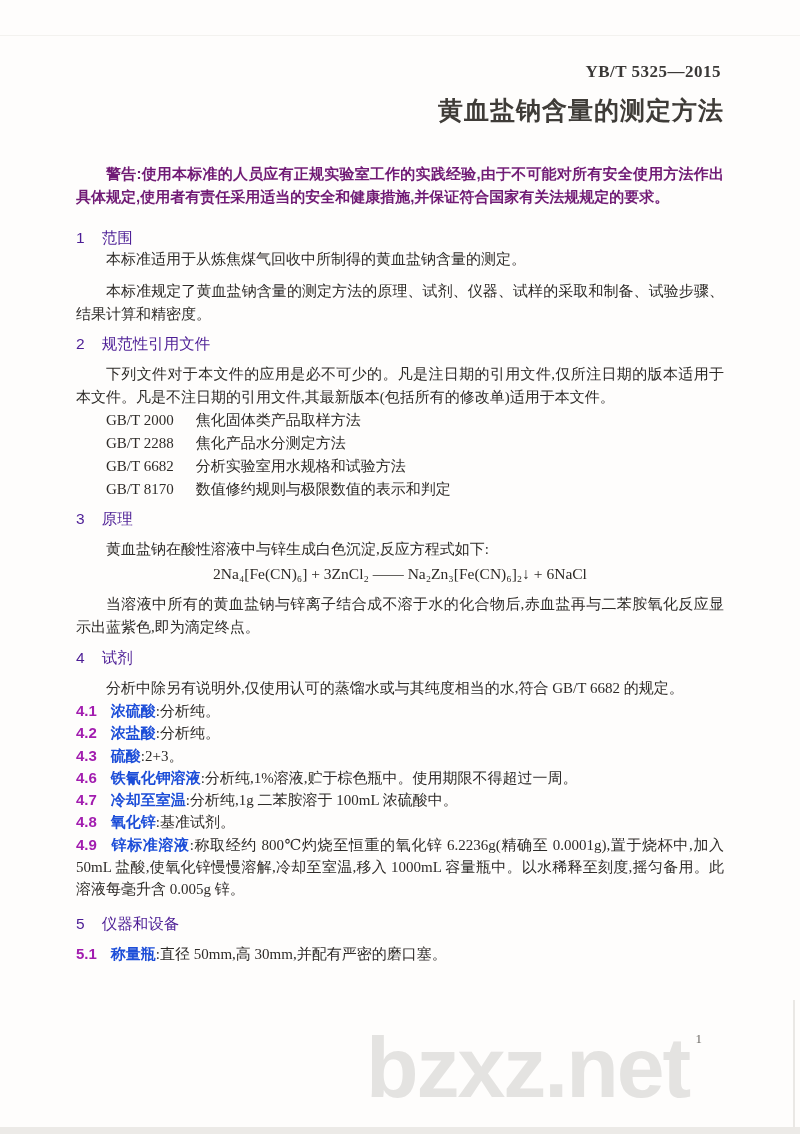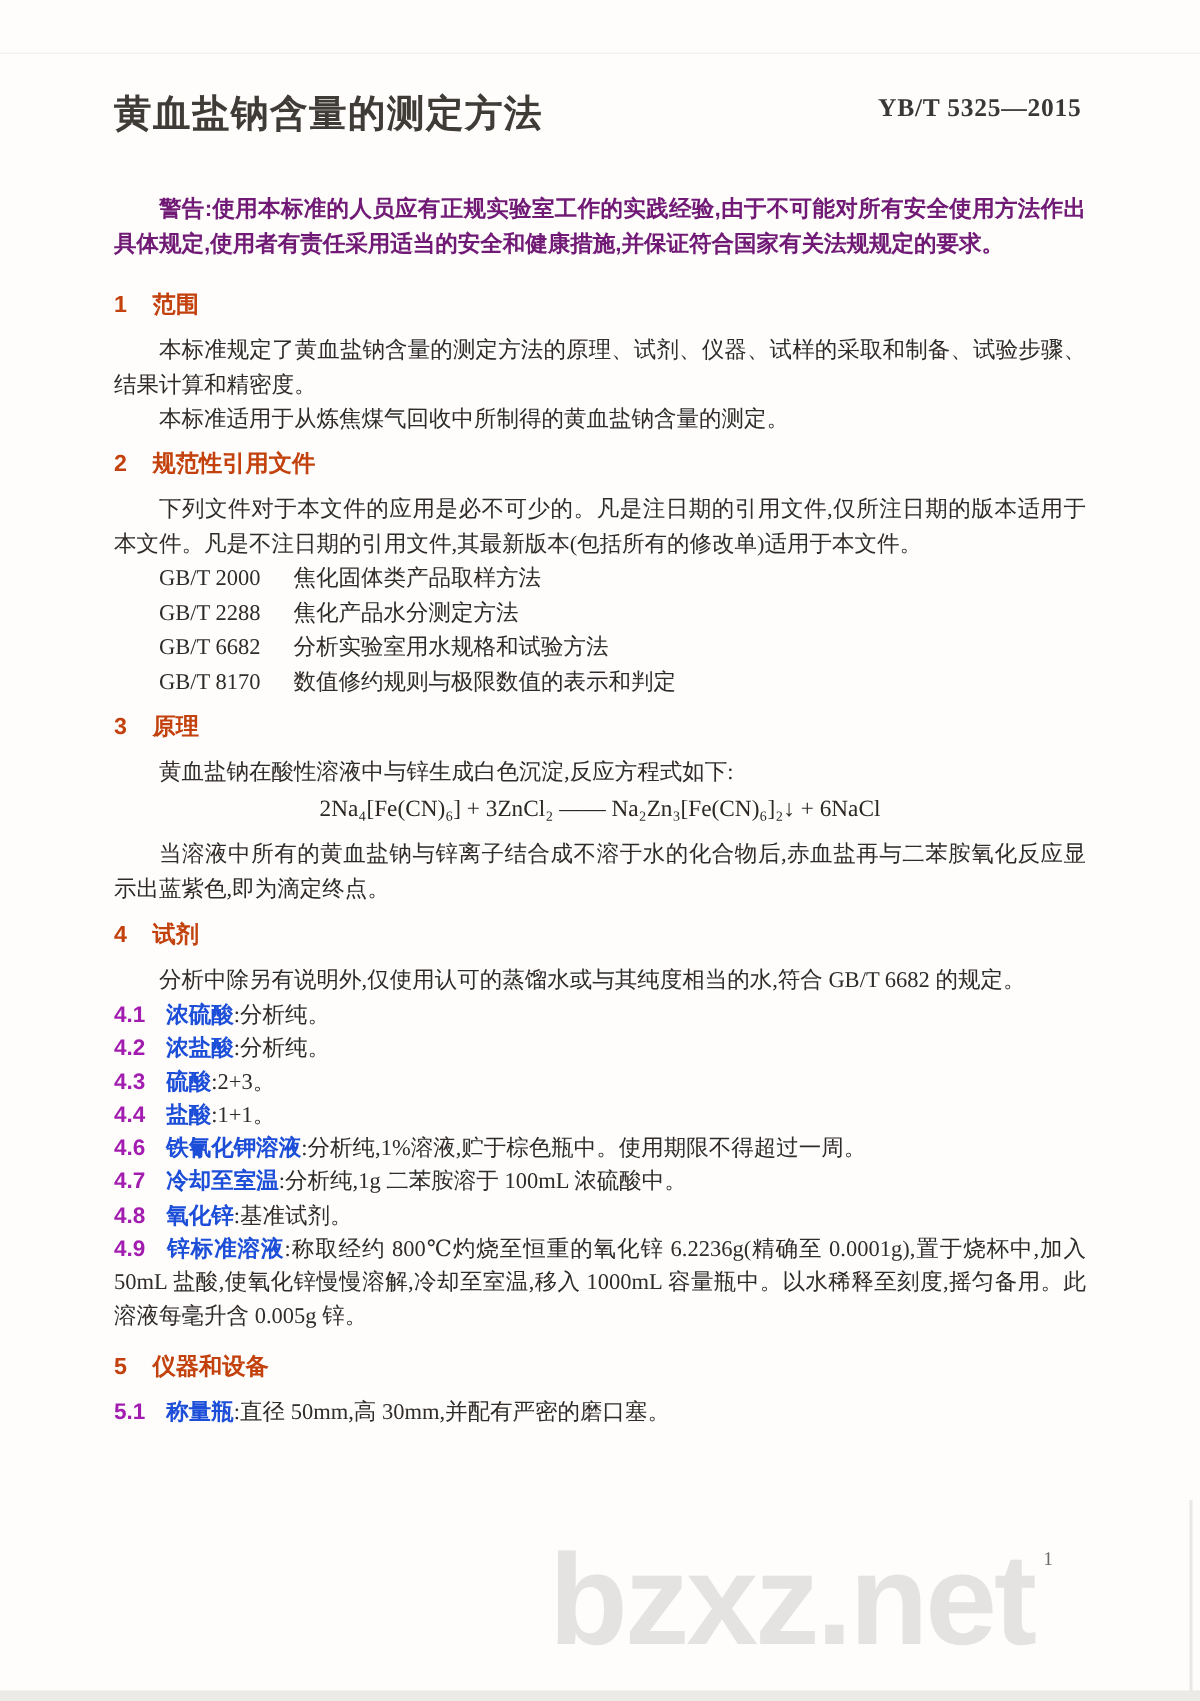--- a/index.html
+++ b/index.html
@@ -18,41 +18,41 @@
   .scan-right-line{position:absolute;right:5px;top:1000px;width:2px;height:134px;background:#eae8e5;}
 
   .doc-code{
     position:absolute;top:60px;right:79px;z-index:2;
     font-family:"Liberation Serif",serif;font-weight:bold;
     font-size:17px;letter-spacing:.5px;color:#3a3836;
   }
   .content{position:relative;z-index:1;padding:0 76px;}
 
   .title{
-    margin:0;padding-top:60px;
-    text-align:left;
+    margin:0;padding-top:94px;
+    text-align:right;
     font-family:"Liberation Sans","DejaVu Sans",sans-serif;
     font-weight:bold;font-size:25px;line-height:32px;
     letter-spacing:1px;color:#3f3c38;
   }
 
   p{margin:0;text-align:justify;}
   .indent{text-indent:2em;}
 
   .warning{
     margin-top:36px;
     font-family:"Liberation Sans","DejaVu Sans",sans-serif;
     font-weight:bold;color:#701a75;
     text-indent:2em;
   }
 
   .sec-heading{
     font-family:"Liberation Sans","DejaVu Sans",sans-serif;
-    font-weight:bold;font-size:15.5px;line-height:20px;
-    color:#c2410c;text-indent:0;
+    font-weight:normal;font-size:15.5px;line-height:20px;
+    color:#4c1d95;text-indent:0;
   }
   .sec-heading .sec-num{margin-right:17px;}
   .mt-h1{margin-top:20px;}
   .mt-h{margin-top:8px;}
   .mt-h4{margin-top:9px;}
   .mt-h5{margin-top:13px;}
   .mt-p{margin-top:9px;}
   .mt-p2{margin-top:6px;}
 
   .ref{padding-left:2em;}
@@ -102,42 +102,41 @@
 
   <div class="doc-code">YB/T 5325—2015</div>
 
   <div class="content">
 
     <h1 class="title">黄血盐钠含量的测定方法</h1>
 
     <p class="warning">警告:使用本标准的人员应有正规实验室工作的实践经验,由于不可能对所有安全使用方法作出具体规定,使用者有责任采用适当的安全和健康措施,并保证符合国家有关法规规定的要求。</p>
 
     <p class="sec-heading mt-h1"><span class="sec-num">1</span><span>范围</span></p>
+    <p class="indent">本标准适用于从炼焦煤气回收中所制得的黄血盐钠含量的测定。</p>
     <p class="indent mt-p">本标准规定了黄血盐钠含量的测定方法的原理、试剂、仪器、试样的采取和制备、试验步骤、结果计算和精密度。</p>
-    <p class="indent">本标准适用于从炼焦煤气回收中所制得的黄血盐钠含量的测定。</p>
 
     <p class="sec-heading mt-h"><span class="sec-num">2</span><span>规范性引用文件</span></p>
     <p class="indent mt-p">下列文件对于本文件的应用是必不可少的。凡是注日期的引用文件,仅所注日期的版本适用于本文件。凡是不注日期的引用文件,其最新版本(包括所有的修改单)适用于本文件。</p>
     <p class="ref"><span class="ref-code">GB/T 2000</span><span>焦化固体类产品取样方法</span></p>
     <p class="ref"><span class="ref-code">GB/T 2288</span><span>焦化产品水分测定方法</span></p>
     <p class="ref"><span class="ref-code">GB/T 6682</span><span>分析实验室用水规格和试验方法</span></p>
     <p class="ref"><span class="ref-code">GB/T 8170</span><span>数值修约规则与极限数值的表示和判定</span></p>
 
     <p class="sec-heading mt-h"><span class="sec-num">3</span><span>原理</span></p>
     <p class="indent mt-p">黄血盐钠在酸性溶液中与锌生成白色沉淀,反应方程式如下:</p>
     <p class="equation">2Na₄[Fe(CN)₆] + 3ZnCl₂ —— Na₂Zn₃[Fe(CN)₆]₂↓ + 6NaCl</p>
     <p class="indent mt-p2">当溶液中所有的黄血盐钠与锌离子结合成不溶于水的化合物后,赤血盐再与二苯胺氧化反应显示出蓝紫色,即为滴定终点。</p>
 
     <p class="sec-heading mt-h4"><span class="sec-num">4</span><span>试剂</span></p>
     <p class="indent mt-p">分析中除另有说明外,仅使用认可的蒸馏水或与其纯度相当的水,符合 GB/T 6682 的规定。</p>
 
     <p class="item"><span class="item-num">4.1</span><span class="item-term">浓硫酸</span><span>:分析纯。</span></p>
     <p class="item"><span class="item-num">4.2</span><span class="item-term">浓盐酸</span><span>:分析纯。</span></p>
     <p class="item"><span class="item-num">4.3</span><span class="item-term">硫酸</span><span>:2+3。</span></p>
-    <p class="item"><span class="item-num">4.4</span><span class="item-term">盐酸</span><span>:1+1。</span></p>
     <p class="item"><span class="item-num">4.6</span><span class="item-term">铁氰化钾溶液</span><span>:分析纯,1%溶液,贮于棕色瓶中。使用期限不得超过一周。</span></p>
     <p class="item"><span class="item-num">4.7</span><span class="item-term">冷却至室温</span><span>:分析纯,1g 二苯胺溶于 100mL 浓硫酸中。</span></p>
     <p class="item"><span class="item-num">4.8</span><span class="item-term">氧化锌</span><span>:基准试剂。</span></p>
     <p class="item"><span class="item-num">4.9</span><span class="item-term">锌标准溶液</span><span>:称取经约 800℃灼烧至恒重的氧化锌 6.2236g(精确至 0.0001g),置于烧杯中,加入 50mL 盐酸,使氧化锌慢慢溶解,冷却至室温,移入 1000mL 容量瓶中。以水稀释至刻度,摇匀备用。此溶液每毫升含 0.005g 锌。</span></p>
 
     <p class="sec-heading mt-h5"><span class="sec-num">5</span><span>仪器和设备</span></p>
     <p class="item mt-p"><span class="item-num">5.1</span><span class="item-term">称量瓶</span><span>:直径 50mm,高 30mm,并配有严密的磨口塞。</span></p>
 
   </div>
 

